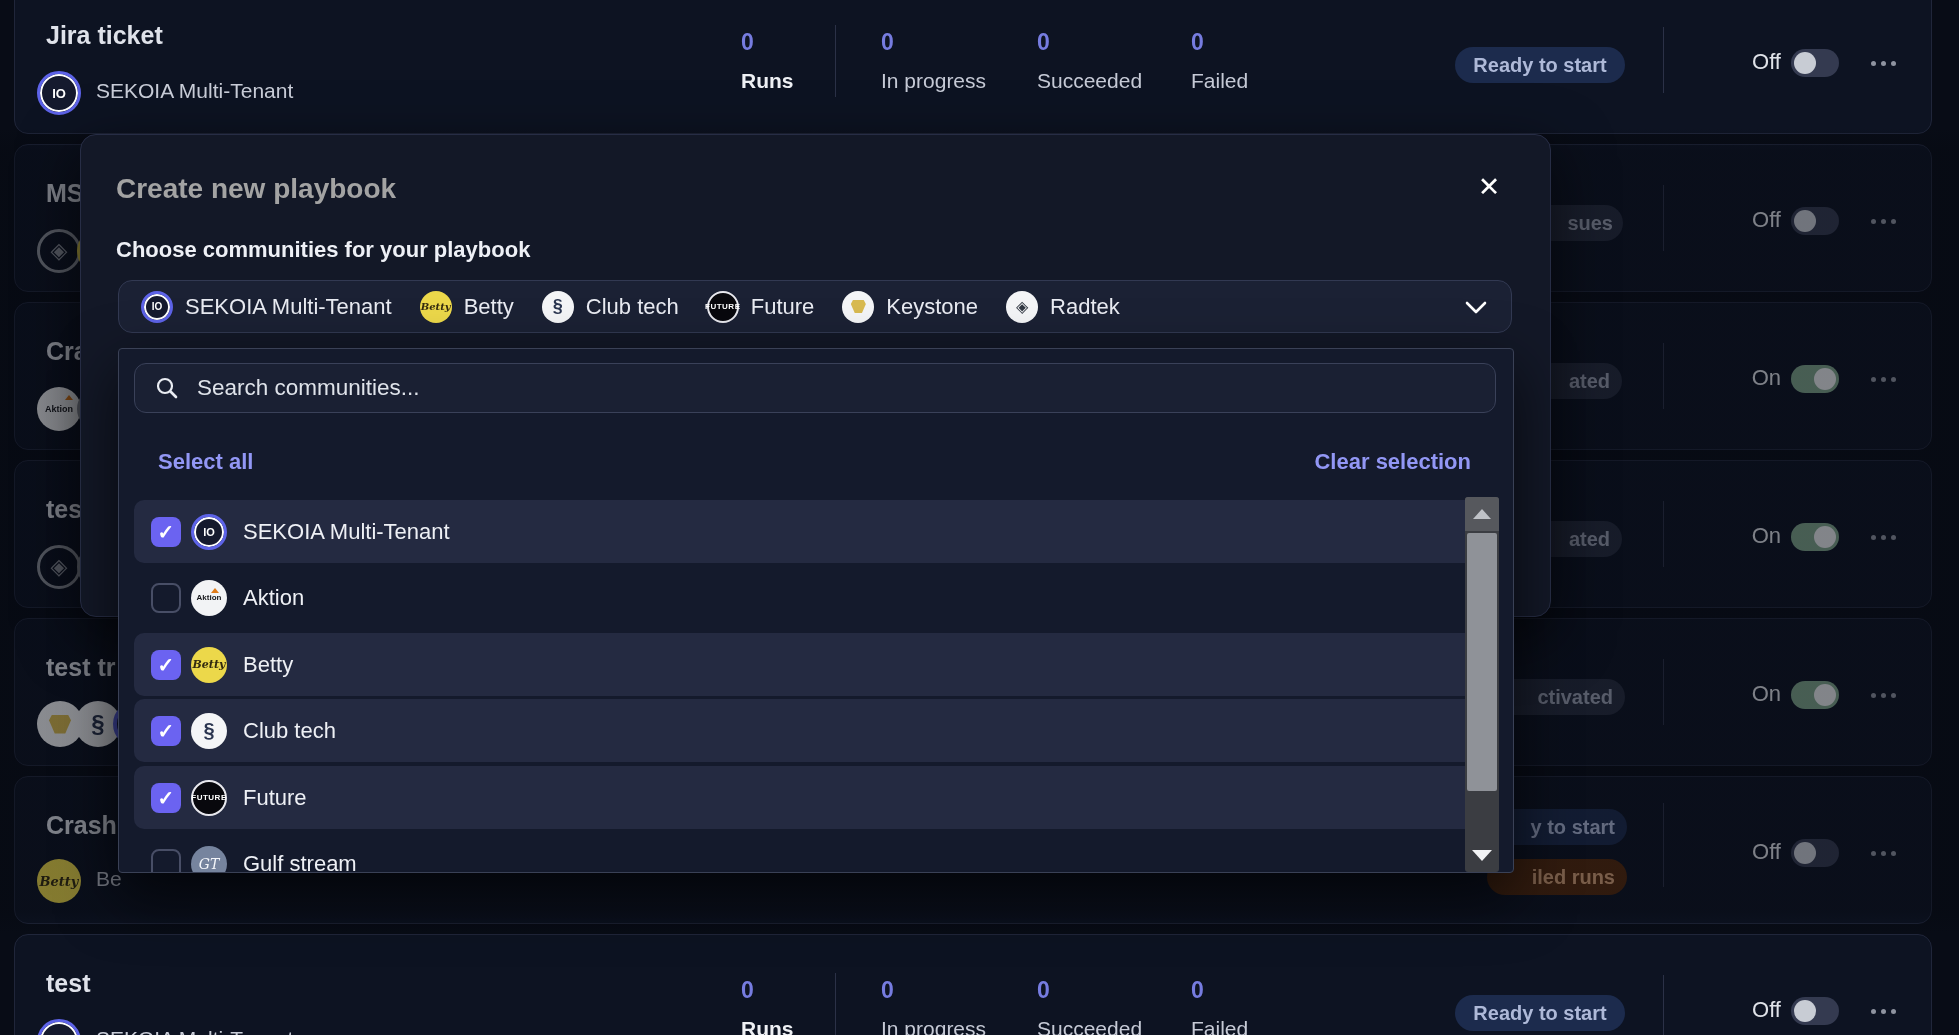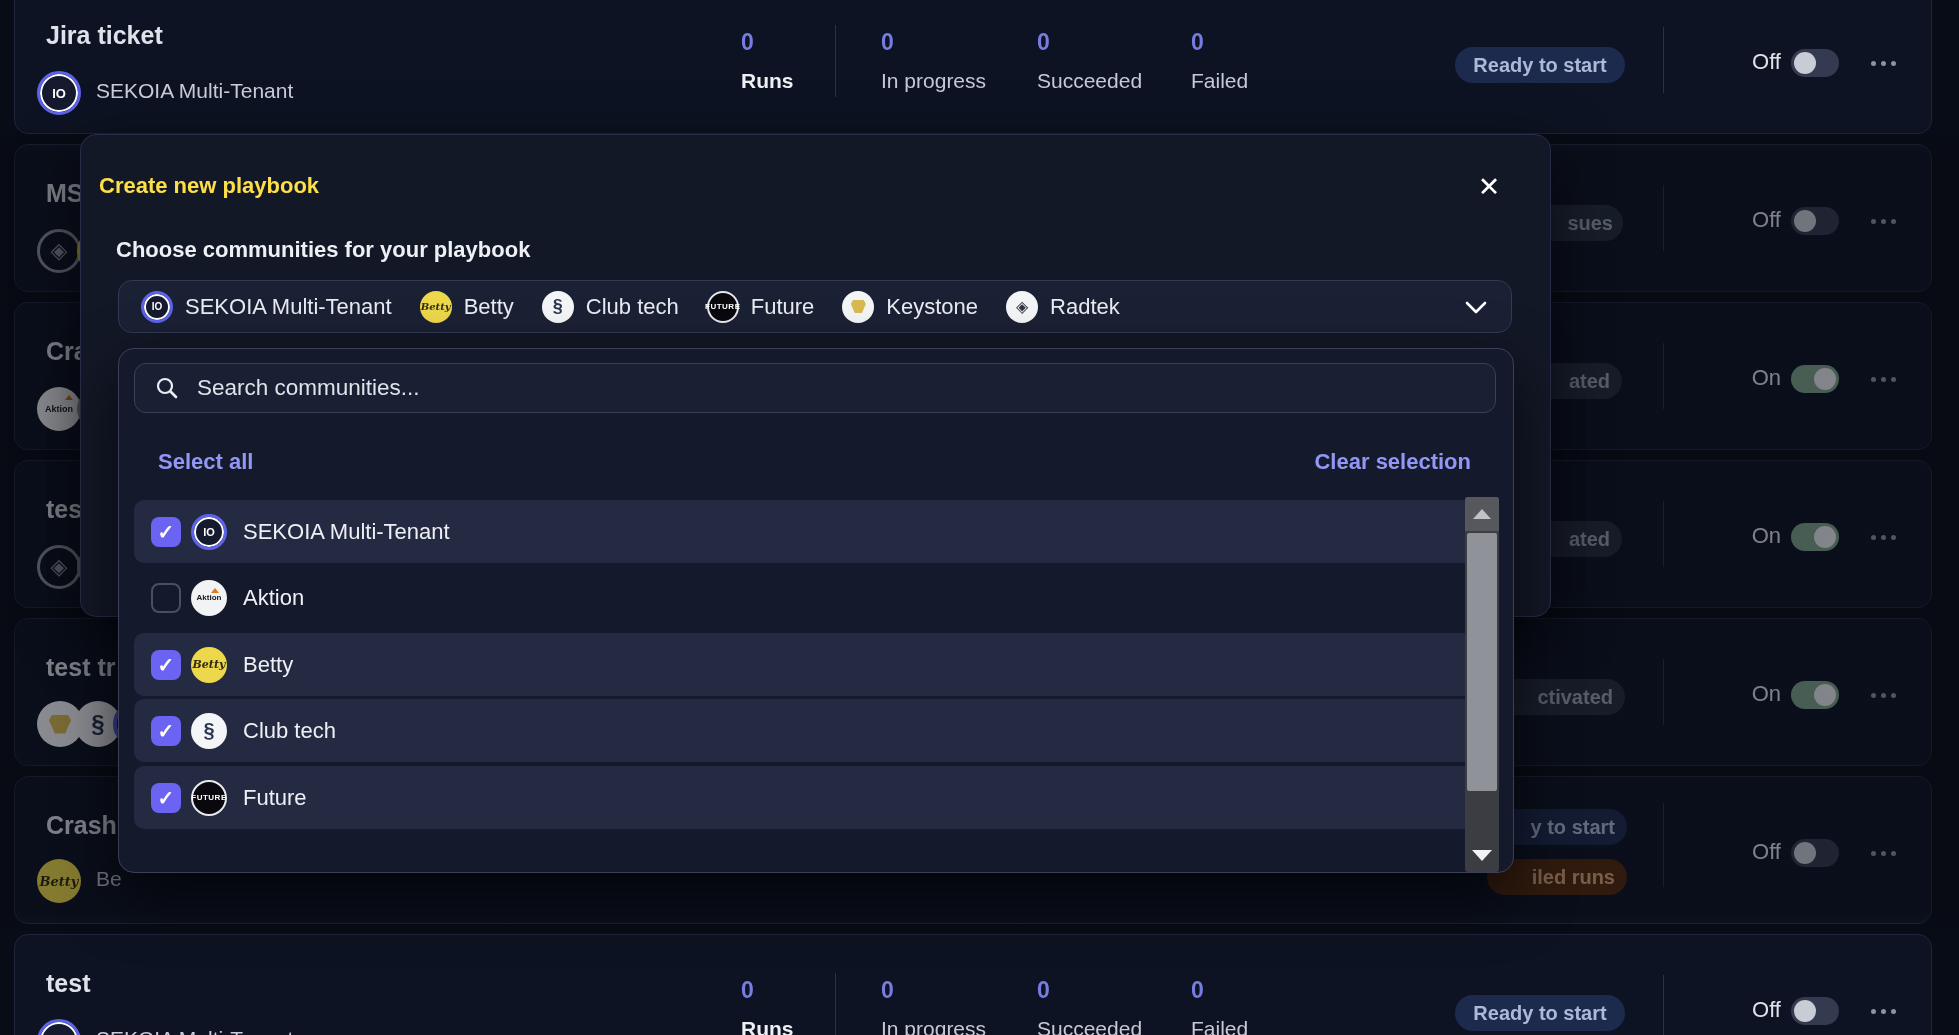--- a/index.html
+++ b/index.html
@@ -50,33 +50,33 @@
   .av-sliver-sekoia{background:#151a2e;border:4px solid #5d63e8;}
 
   
   #dim{position:absolute;left:0;top:0;width:100%;height:100%;z-index:5;pointer-events:none;
        background:linear-gradient(180deg,rgba(6,9,17,0) 0px,rgba(6,9,17,0) 128px,rgba(6,9,17,.45) 152px,
                   rgba(6,9,17,.45) 912px,rgba(6,9,17,0) 934px);}
 
   
   #modal{position:absolute;left:80px;top:134px;width:1469px;height:481px;z-index:10;background:#131827;
          border:1px solid #272d45;border-radius:16px;box-shadow:0 18px 60px rgba(0,0,0,.6);}
-  #modal .m-title{position:absolute;left:18px;top:38px;font-size:22px;font-weight:700;color:#fde047;}
+  #modal .m-title{position:absolute;left:35px;top:38px;font-size:28px;font-weight:700;color:#a3a3a3;}
   #modal .m-close{position:absolute;left:1386px;top:30px;width:44px;height:44px;display:flex;align-items:center;
                   justify-content:center;font-size:27px;color:#ffffff;cursor:pointer;}
   #modal .m-sub{position:absolute;left:35px;top:102px;font-size:22px;font-weight:700;color:#eef0f6;}
   #chipsbar{position:absolute;left:37px;top:145px;width:1394px;height:53px;box-sizing:border-box;background:#1b2134;
             border:1px solid #323952;border-radius:14px;display:flex;align-items:center;gap:28px;padding:0 56px 0 22px;}
   .chip{display:flex;align-items:center;gap:12px;}
   .chip .cname{font-size:22px;color:#e9ebf2;white-space:nowrap;}
   #chipsbar .chev{position:absolute;right:24px;top:20px;}
 
   
   #panel{position:absolute;left:118px;top:348px;width:1394px;height:523px;z-index:11;background:#141a2c;
-         border:1px solid #3a4156;border-radius:16px;box-shadow:0 22px 60px rgba(0,0,0,.65);overflow:hidden;}
+         border:1px solid #3a4156;border-radius:4px;box-shadow:0 22px 60px rgba(0,0,0,.65);overflow:hidden;}
   #search{position:absolute;left:15px;top:14px;width:1362px;height:50px;box-sizing:border-box;background:#1a2033;
           border:1.5px solid #3a4159;border-radius:12px;display:flex;align-items:center;gap:16px;padding:0 20px;}
   #search input{flex:1;background:transparent;border:none;outline:none;font-family:"Liberation Sans",sans-serif;
           font-size:22.5px;color:#eef0f5;}
   #search input::placeholder{color:#dfe3ea;opacity:1;}
   .sel-link{position:absolute;top:100px;font-size:22px;font-weight:700;color:#9297f5;cursor:pointer;}
   .lrow{position:absolute;left:15px;width:1365px;height:63px;border-radius:10px;display:flex;align-items:center;}
   .lrow.checked{background:#242a41;}
   .lrow .cbox{width:30px;height:30px;border-radius:8px;box-sizing:border-box;margin-left:17px;
               border:2px solid #484e66;display:flex;align-items:center;justify-content:center;}
@@ -359,20 +359,27 @@
     <div class="lrow checked" style="top:417px">
       <span class="cbox">
           <s>✓</s>
         </span>
       <span class="av av-future lav" style="width:36px;height:36px">
           <b>FUT</b>
           <b>URE</b>
         </span>
       <span class="lname">Future</span>
     </div>
+    <div class="lrow" style="top:483px">
+      <span class="cbox"></span>
+      <span class="av av-gulf lav" style="width:36px;height:36px;font-size:14px">
+          <span>GT</span>
+        </span>
+      <span class="lname">Gulf stream</span>
+    </div>
 
     <div id="sbar">
       <div class="up">
           <i></i>
         </div>
       <div class="thumb"></div>
       <div class="down">
           <i></i>
         </div>
     </div>

